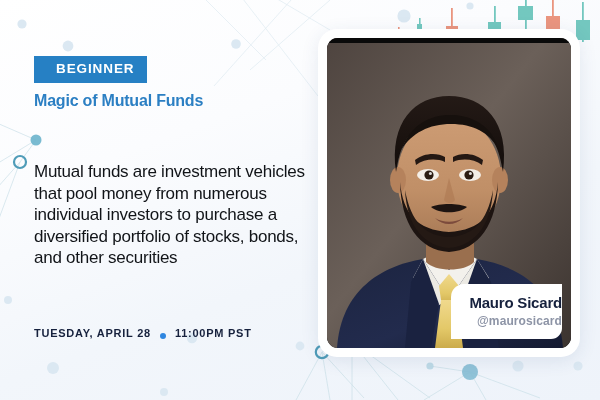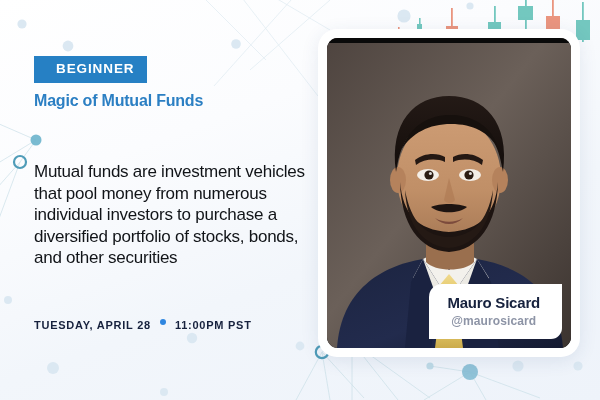--- a/index.html
+++ b/index.html
@@ -33,23 +33,23 @@
     color:#2b7fc3;font-size:16px;font-weight:bold;
     line-height:1.33;letter-spacing:-.2px;
   }
   .title .l2{display:block;}
   .body-copy{
     position:absolute;left:0;top:161px;width:276px;
     color:#111418;font-size:17px;font-weight:normal;
     line-height:1.27;letter-spacing:-.25px;
   }
   .meta{
-    position:absolute;left:0;top:319px;
+    position:absolute;left:0;top:327px;
     color:#16213d;font-size:11px;font-weight:bold;letter-spacing:.75px;
-    display:flex;align-items:flex-start;gap:9px;white-space:nowrap;
+    display:flex;align-items:flex-end;gap:9px;white-space:nowrap;
   }
   .meta .dot{
     width:6px;height:6px;border-radius:50%;background:#2f86e0;display:inline-block;
   }
 
   
   .photo-card{
     position:absolute;left:318px;top:29px;width:262px;height:328px;
     background:#ffffff;border-radius:19px;
     padding:9px;box-sizing:border-box;
@@ -59,22 +59,22 @@
     position:relative;width:100%;height:100%;
     border-radius:11px;overflow:hidden;
     background:#000;
   }
   .portrait{position:absolute;left:0;top:0;width:100%;height:100%;}
 
   
   .nameplate{
     position:absolute;right:9px;bottom:9px;
     background:#ffffff;border-radius:13px 0 11px 0;
-    padding:11px 22px 11px 18px;
-    text-align:center;
+    padding:11px 0 11px 18px;
+    text-align:right;
   }
   .nameplate .nm{
     color:#16213d;font-size:15px;font-weight:bold;line-height:1.1;
     letter-spacing:-.2px;white-space:nowrap;
   }
   .nameplate .hd{
     color:#8d94a6;font-size:12px;font-weight:bold;margin-top:3px;
     letter-spacing:.1px;white-space:nowrap;
   }
 </style>

